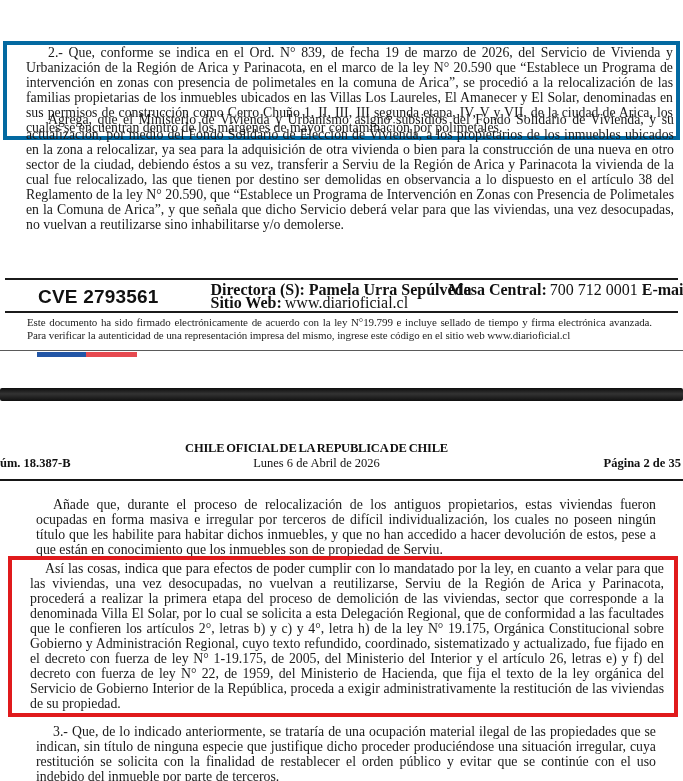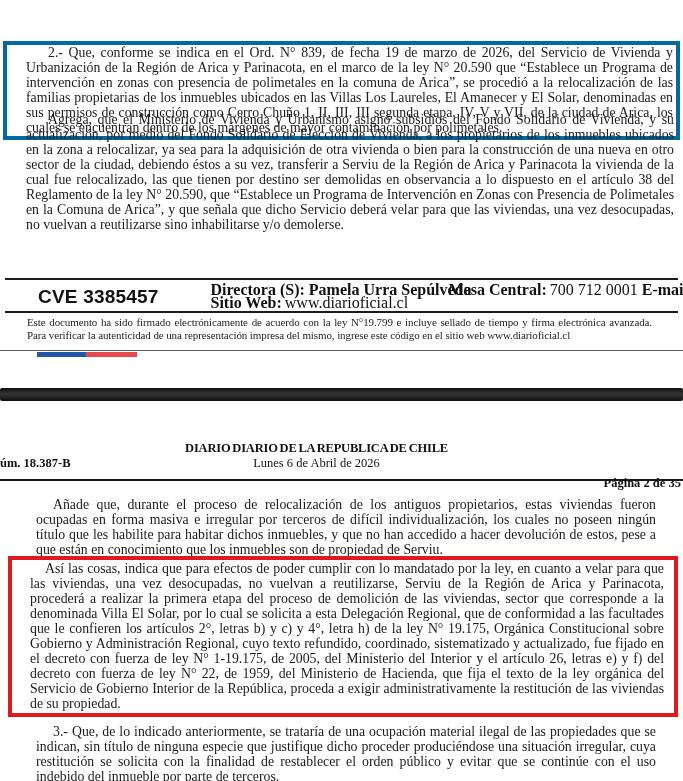--- a/index.html
+++ b/index.html
@@ -68,21 +68,21 @@
   .hdr-title {
     top:441px; left:0; right:50px;
     text-align:center; font-weight:bold; font-size:12.5px;
     word-spacing:-1px; letter-spacing:-0.2px; color:#111;
   }
   .hdr-date {
     top:456px; left:0; right:50px;
     text-align:center; font-weight:normal; font-size:12.5px; color:#111;
   }
   .hdr-issue { top:456px; left:0;  font-weight:bold; font-size:12.5px; color:#111; white-space:nowrap; }
-  .hdr-page  { top:456px; right:2px; font-weight:bold; font-size:12.5px; color:#111; white-space:nowrap;margin-top:20px; }
+  .hdr-page  { top:456px; right:2px; font-weight:bold; font-size:12.5px; color:#111; white-space:nowrap; }
   .rule-d { top:479px; left:0; right:0; height:2px; background:#161616; }
 
   
   .paraA { top:497px; left:36px; right:27px; }
   .paraA p { text-indent:17px; }
   .box2 {
     top:556px; left:8px; right:5px;
     border:4px solid #e01a1c;
     padding:1px 10px 2px 18px;
     background:#ffffff;
@@ -100,21 +100,21 @@
     <p class="body">2.- Que, conforme se indica en el Ord. N° 839, de fecha 19 de marzo de 2026, del Servicio de Vivienda y Urbanización de la Región de Arica y Parinacota, en el marco de la ley N° 20.590 que “Establece un Programa de intervención en zonas con presencia de polimetales en la comuna de Arica”, se procedió a la relocalización de las familias propietarias de los inmuebles ubicados en las Villas Los Laureles, El Amanecer y El Solar, denominadas en sus permisos de construcción como Cerro Chuño 1, II, III, III segunda etapa, IV, V y VII, de la ciudad de Arica, los cuales se encuentran dentro de los márgenes de mayor contaminación por polimetales.</p>
   </div>
 
   <div class="abs para2">
     <p class="body">Agrega, que el Ministerio de Vivienda y Urbanismo asignó subsidios del Fondo Solidario de Vivienda, y su actualización, por medio del Fondo Solidario de Elección de Vivienda, a los propietarios de los inmuebles ubicados en la zona a relocalizar, ya sea para la adquisición de otra vivienda o bien para la construcción de una nueva en otro sector de la ciudad, debiendo éstos a su vez, transferir a Serviu de la Región de Arica y Parinacota la vivienda de la cual fue relocalizado, las que tienen por destino ser demolidas en observancia a lo dispuesto en el artículo 38 del Reglamento de la ley N° 20.590, que “Establece un Programa de Intervención en Zonas con Presencia de Polimetales en la Comuna de Arica”, y que señala que dicho Servicio deberá velar para que las viviendas, una vez desocupadas, no vuelvan a reutilizarse sino inhabilitarse y/o demolerse.</p>
   </div>
 
   <div class="abs rule-a"></div>
 
   <div class="abs cve-row">
-    <div class="cve">CVE 3385457</div>
+    <div class="cve">CVE 2793561</div>
     <div class="vdiv"></div>
     <div class="fcol fcol-a">
       <div><span class="b">Directora (S):</span> <span class="b">Pamela Urra Sepúlveda</span></div>
       <div><span class="lbl">Sitio Web:</span><span>www.diarioficial.cl</span></div>
     </div>
     <div class="vdiv"></div>
     <div class="fcol">
       <div><span class="lbl">Mesa Central:</span><span>700 712 0001</span> <span class="lbl">E-mail:</span><span>consultas@diarioficial.cl</span></div>
     </div>
   </div>
@@ -122,21 +122,21 @@
   <div class="abs rule-b"></div>
 
   <div class="abs legal">Este documento ha sido firmado electrónicamente de acuerdo con la ley N°19.799 e incluye sellado de tiempo y firma electrónica avanzada. Para verificar la autenticidad de una representación impresa del mismo, ingrese este código en el sitio web www.diarioficial.cl</div>
 
   <div class="abs rule-c"></div>
   <div class="abs flag-blue"></div>
   <div class="abs flag-red"></div>
 
   <div class="abs pagebreak"></div>
 
-  <div class="abs hdr-title">DIARIO DIARIO DE LA REPUBLICA DE CHILE</div>
+  <div class="abs hdr-title">CHILE OFICIAL DE LA REPUBLICA DE CHILE</div>
   <div class="abs hdr-date">Lunes 6 de Abril de 2026</div>
   <div class="abs hdr-issue">úm. 18.387-B</div>
   <div class="abs hdr-page">Página 2 de 35</div>
   <div class="abs rule-d"></div>
 
   <div class="abs paraA">
     <p class="body">Añade que, durante el proceso de relocalización de los antiguos propietarios, estas viviendas fueron ocupadas en forma masiva e irregular por terceros de difícil individualización, los cuales no poseen ningún título que les habilite para habitar dichos inmuebles, y que no han accedido a hacer devolución de estos, pese a que están en conocimiento que los inmuebles son de propiedad de Serviu.</p>
   </div>
 
   <div class="abs box2">

